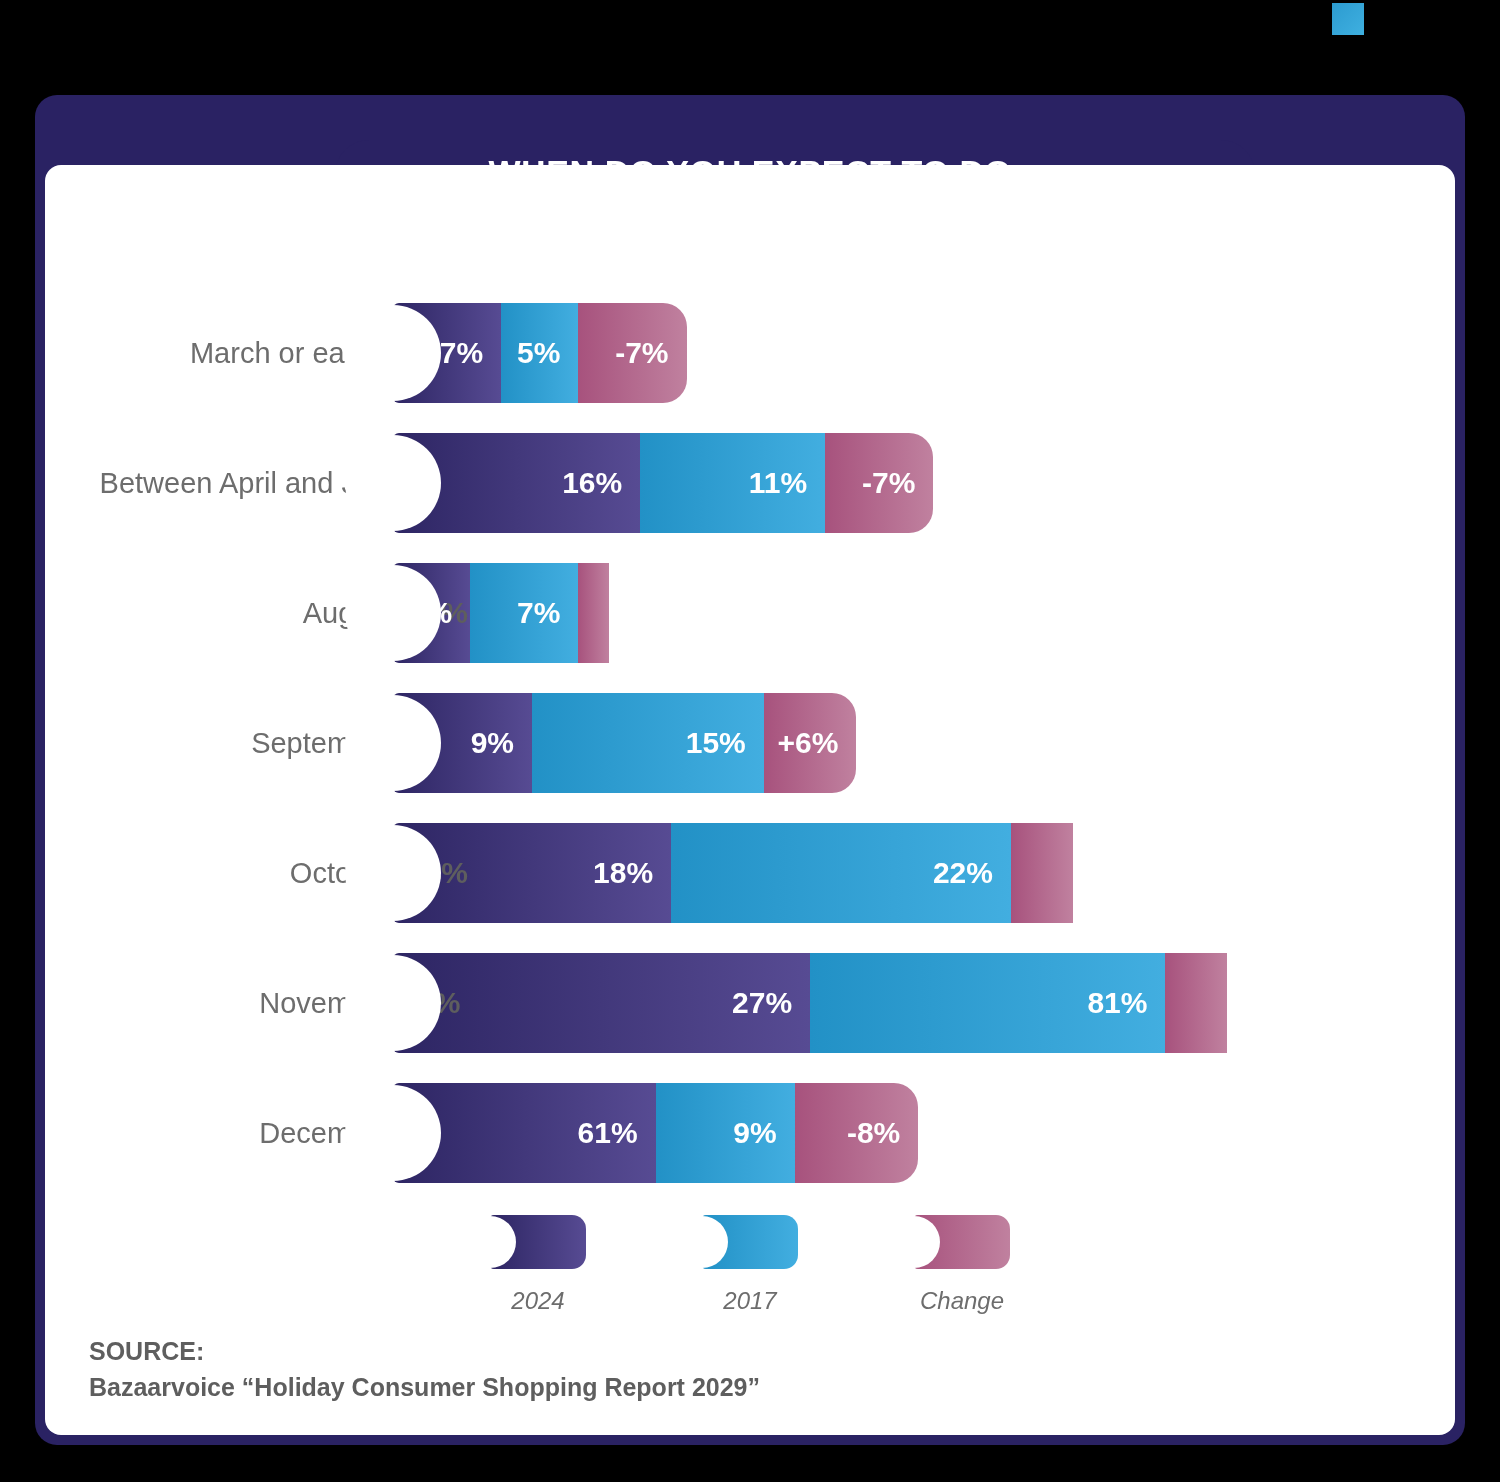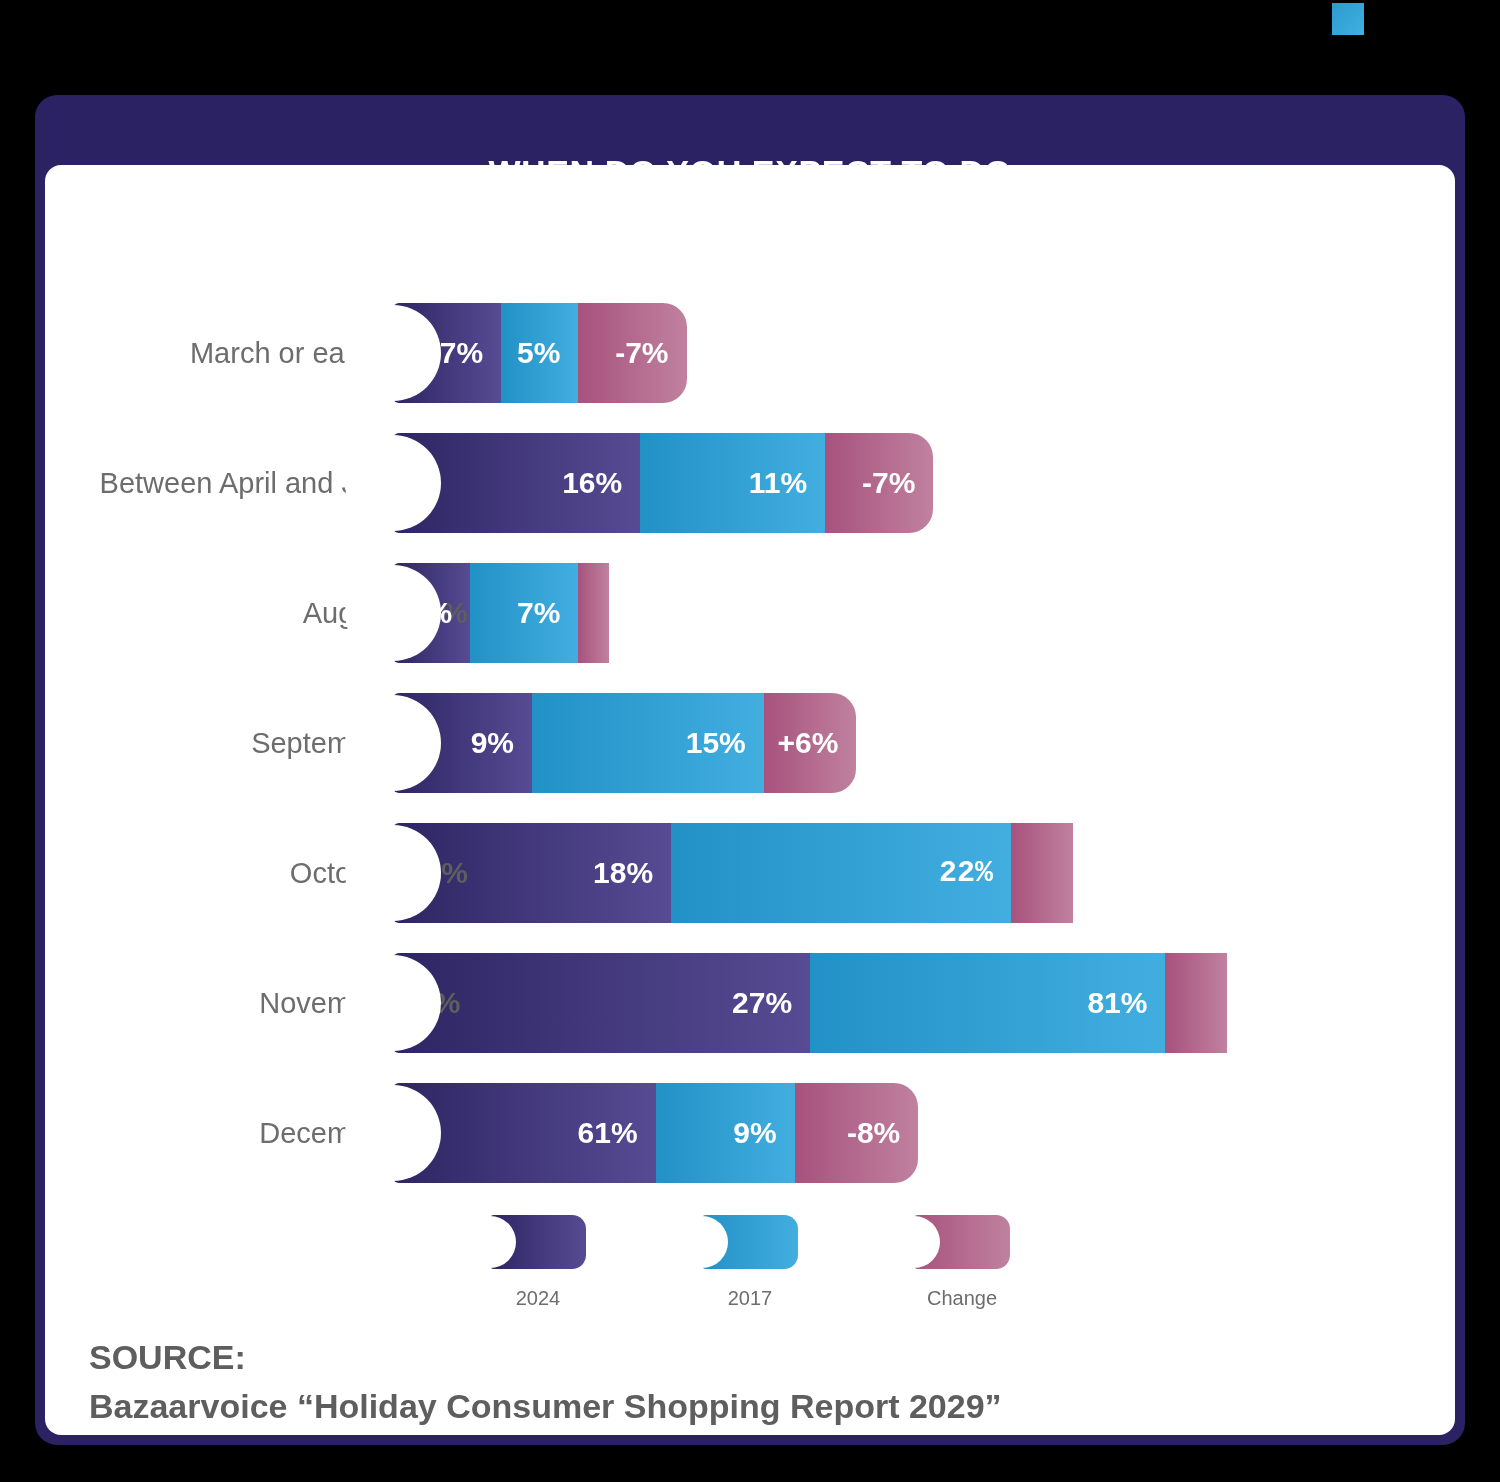--- a/index.html
+++ b/index.html
@@ -120,27 +120,27 @@
   .legend-swatch {
     position:relative; width:96px; height:54px;
     border-top-right-radius:14px; border-bottom-right-radius:14px;
     border-top-left-radius:4px; border-bottom-left-radius:4px;
     overflow:visible;
   }
   .legend-swatch .notch {
     left:-26px; top:50%; width:52px; height:52px; margin-top:-26px;
   }
   .legend-label {
-    margin-top:18px; font-size:20px; color:#6d6d6d;
+    margin-top:18px; font-size:24px; color:#6d6d6d;font-style:italic;
   }
 
   
   #source {
     position:absolute; left:44px; top:1168px;
-    font-size:34px; font-weight:bold; color:#5e5e5e; line-height:1.45;
+    font-size:25px; font-weight:bold; color:#5e5e5e; line-height:1.45;
   }
 </style>
 </head>
 <body>
 
 <div id="accent-square"></div>
 
 <div id="card">
   <div id="card-tab"></div>
   <div class="shoulder" id="shoulder-left"></div>
@@ -213,21 +213,21 @@
             </div>
           </div>
         </div>
         <div class="row" style="top: 520px; width: 1410px;">
           <div class="row-label">October</div>
           <div class="bar">
             <div class="seg seg-2024" style="width: 278.1px;">
               <div class="notch"></div>
               <span class="seg-val">18%</span>
             </div>
-            <div class="seg seg-2025" style="width: 339.9px; font-family: Liberation Mono, monospace;">
+            <div class="seg seg-2025" style="width: 339.9px;">
               <span class="seg-val">22%</span>
             </div>
             <div class="seg seg-change" style="width: 61.8px;"></div>
             <span class="val-outside">+4%</span>
           </div>
         </div>
         <div class="row" style="top: 650px; width: 1410px;">
           <div class="row-label">November</div>
           <div class="bar">
             <div class="seg seg-2024" style="width: 417.15px;">

